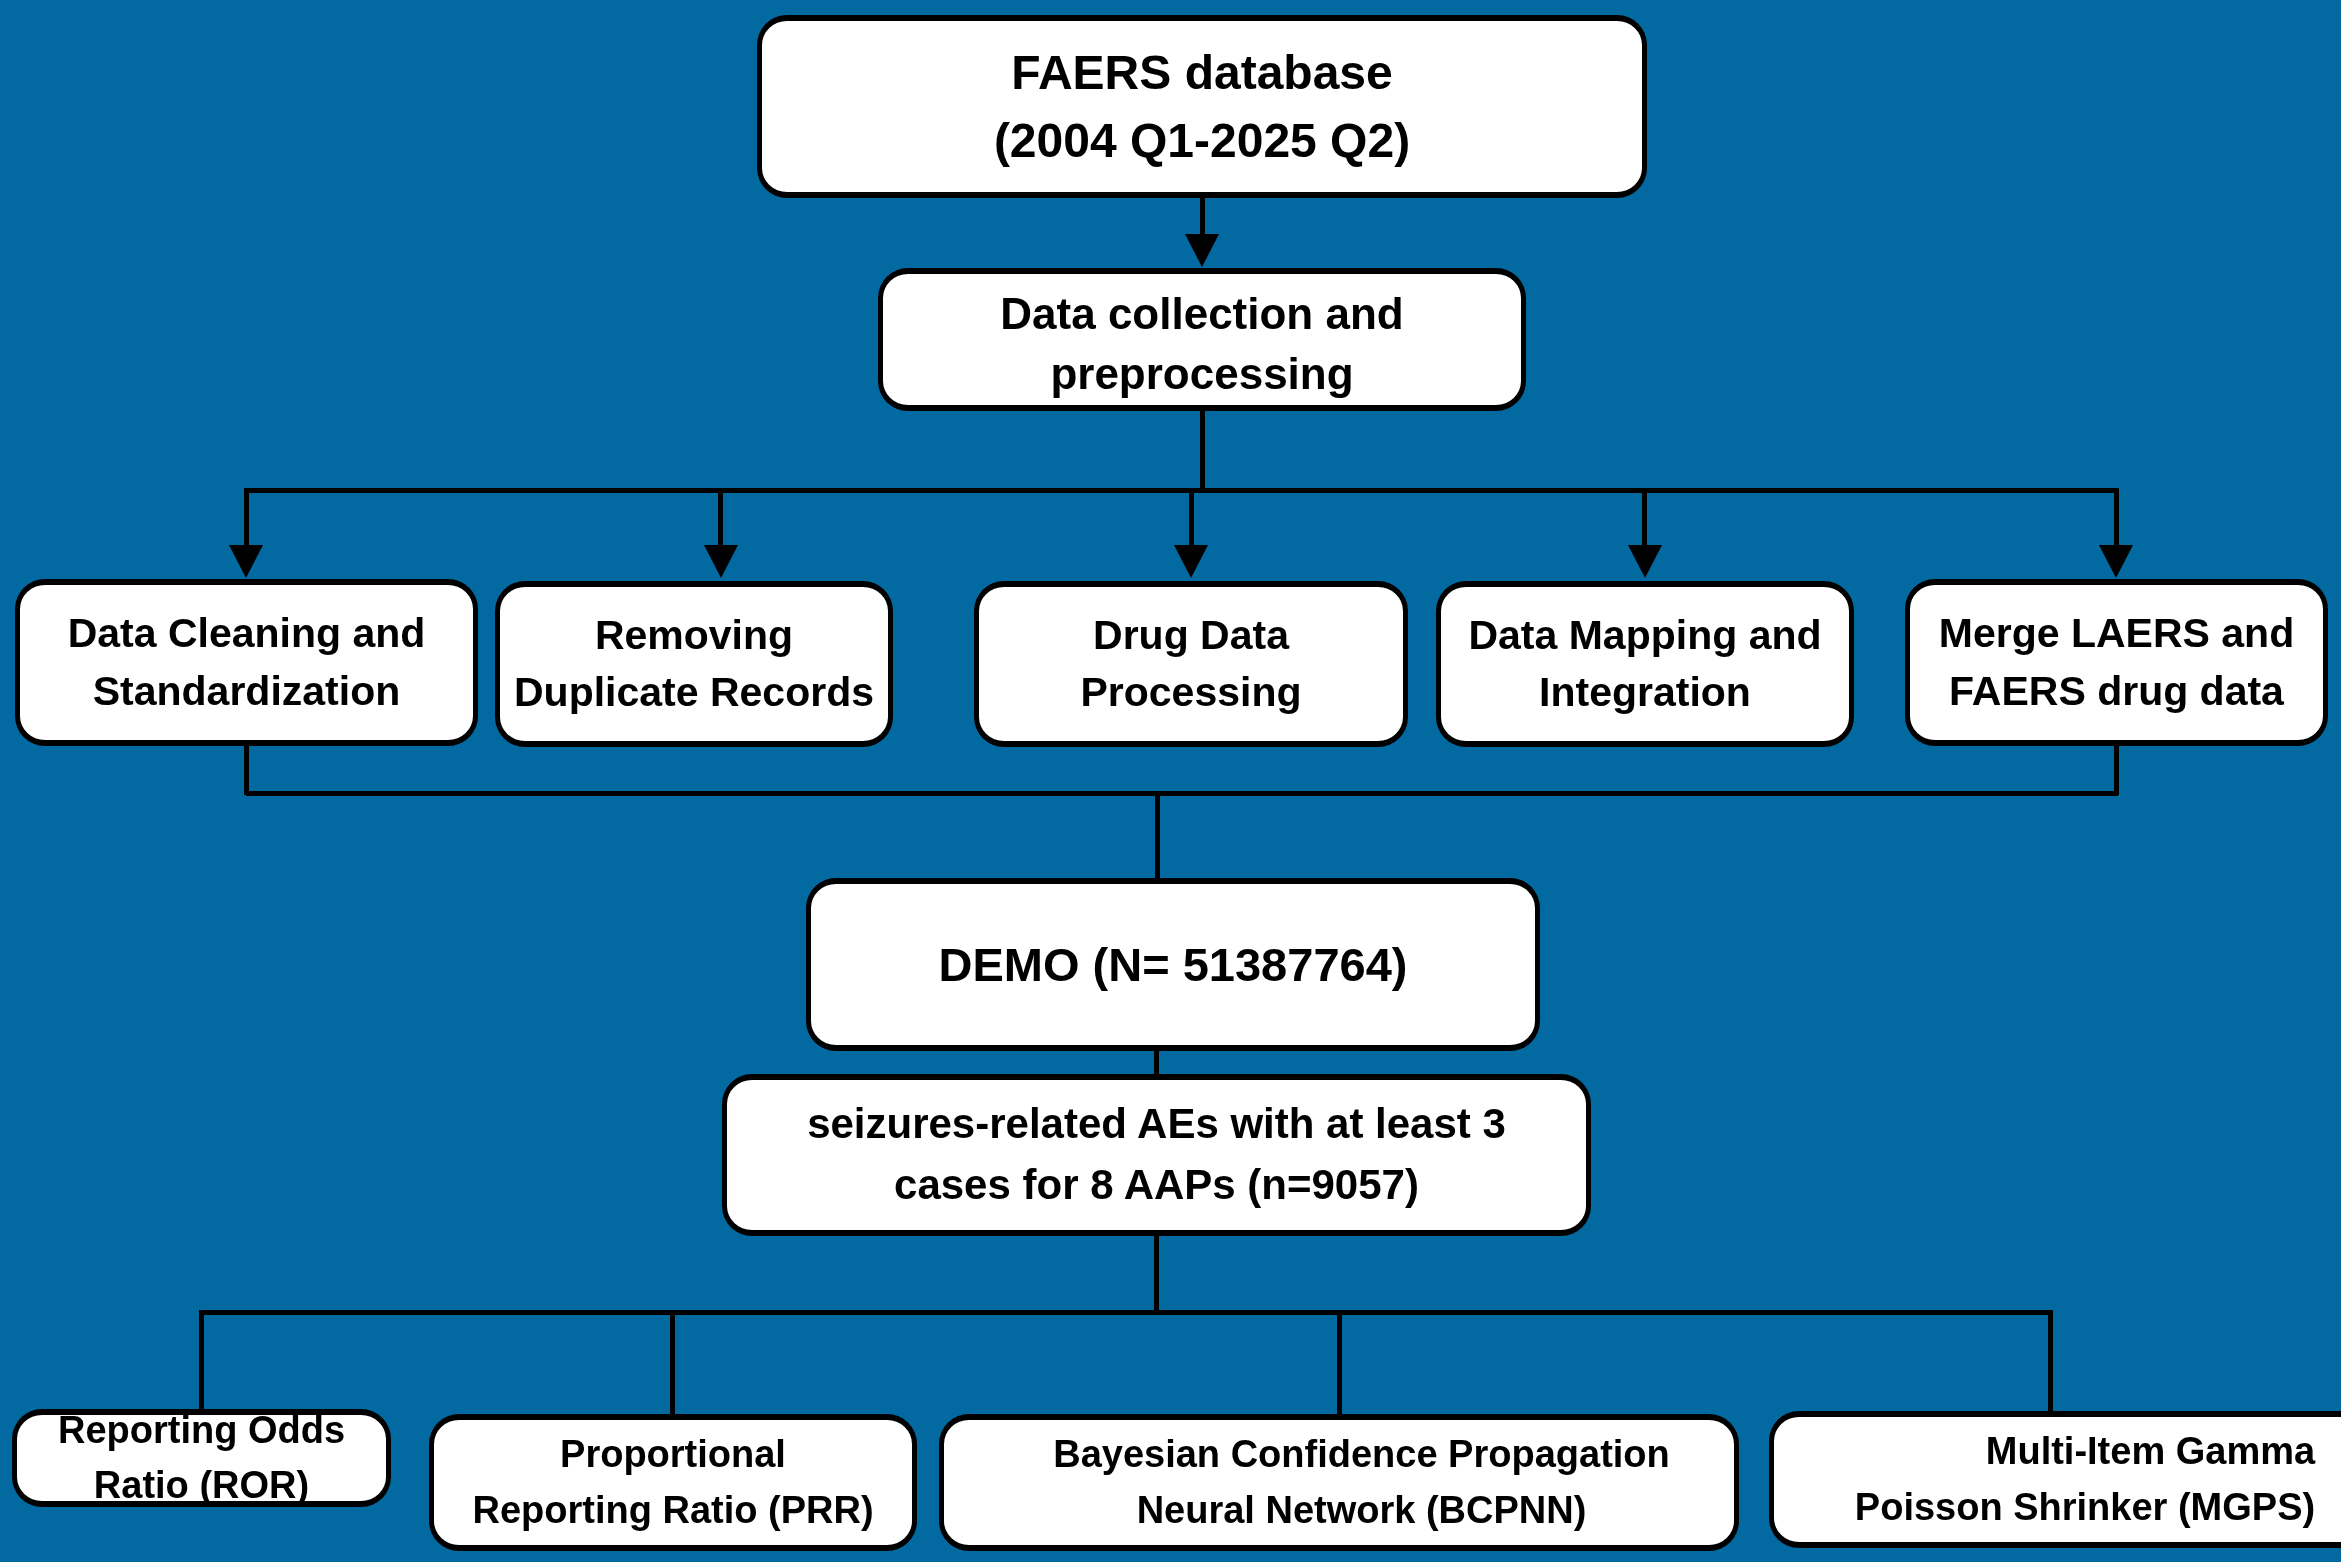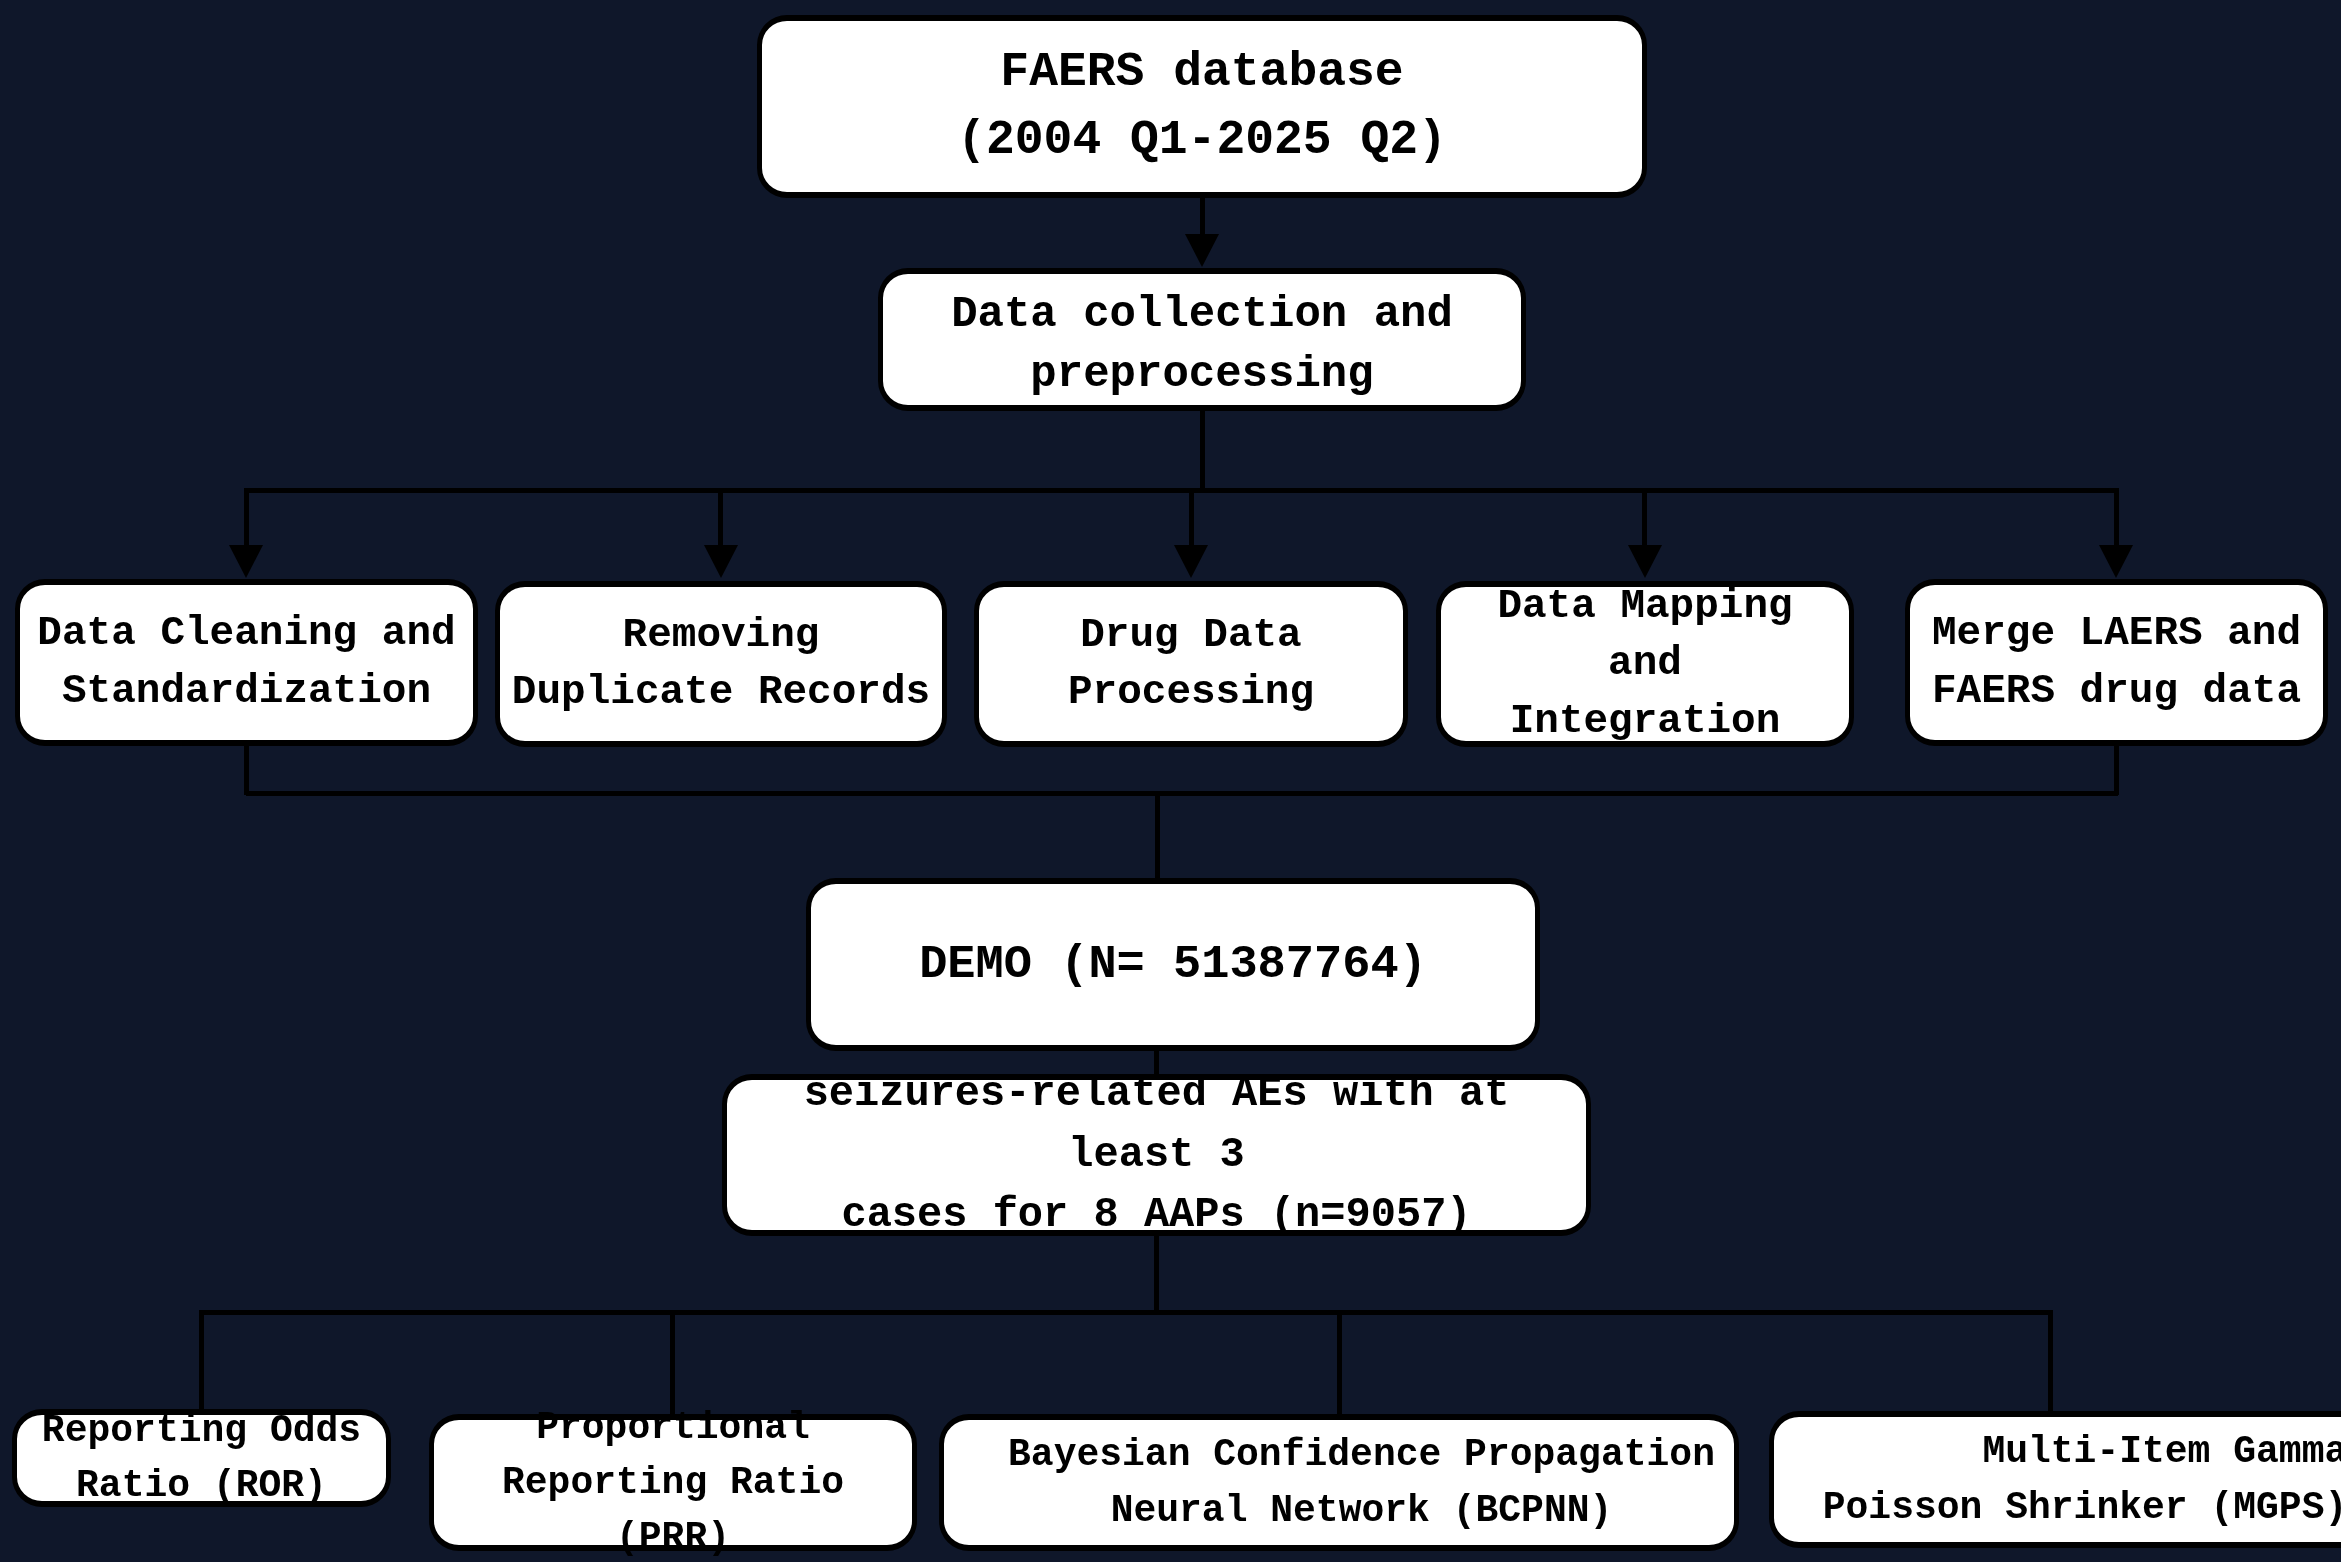--- a/index.html
+++ b/index.html
@@ -4,22 +4,22 @@
 <style>
   html, body {
     margin: 0;
     padding: 0;
     background: #ffffff;
   }
   #canvas {
     position: relative;
     width: 2342px;
     height: 1563px;
-    background: #0f172a;
-    font-family: Liberation Mono, monospace;
+    background: #0369a1;
+    font-family: Liberation Sans, sans-serif;
     color: #000000;
   }
   .node {
     position: absolute;
     box-sizing: border-box;
     background: #ffffff;
     border: 5.2px solid #000000;
     border-top-width: 6.9px;
     border-bottom-width: 6.9px;
     border-radius: 30px;
@@ -90,21 +90,21 @@
   <div class="vline" style="left:1642px; top:488px; height:60px;"></div>
   <div class="arrow-down" style="left:1628px; top:545px;"></div>
 
   <div class="vline" style="left:2114px; top:488px; height:60px;"></div>
   <div class="arrow-down" style="left:2099px; top:545px;"></div>
 
   <div class="node fs-row3" style="left:15px; top:579px; width:463px; height:167px;">
     <span class="label">Data Cleaning and
 Standardization</span>
   </div>
-  <div class="node fs-row3" style="left:495px; top:581px; width:452px; height:166px;">
+  <div class="node fs-row3" style="left:495px; top:581px; width:398px; height:166px;">
     <span class="label">Removing
 Duplicate Records</span>
   </div>
   <div class="node fs-row3" style="left:974px; top:581px; width:434px; height:166px;">
     <span class="label">Drug Data
 Processing</span>
   </div>
   <div class="node fs-row3" style="left:1436px; top:581px; width:418px; height:166px;">
     <span class="label">Data Mapping and
 Integration</span>

